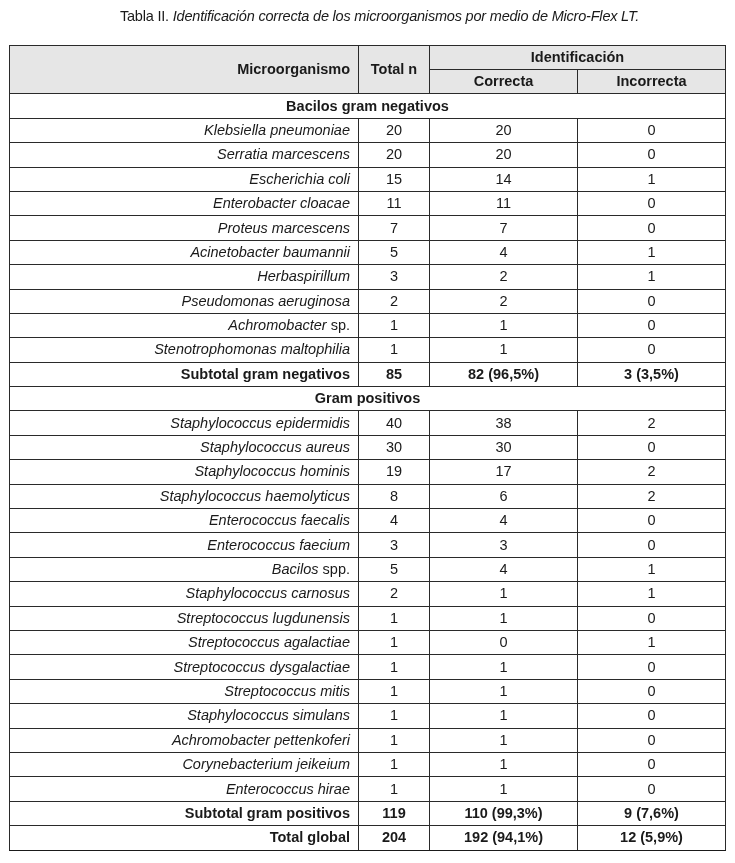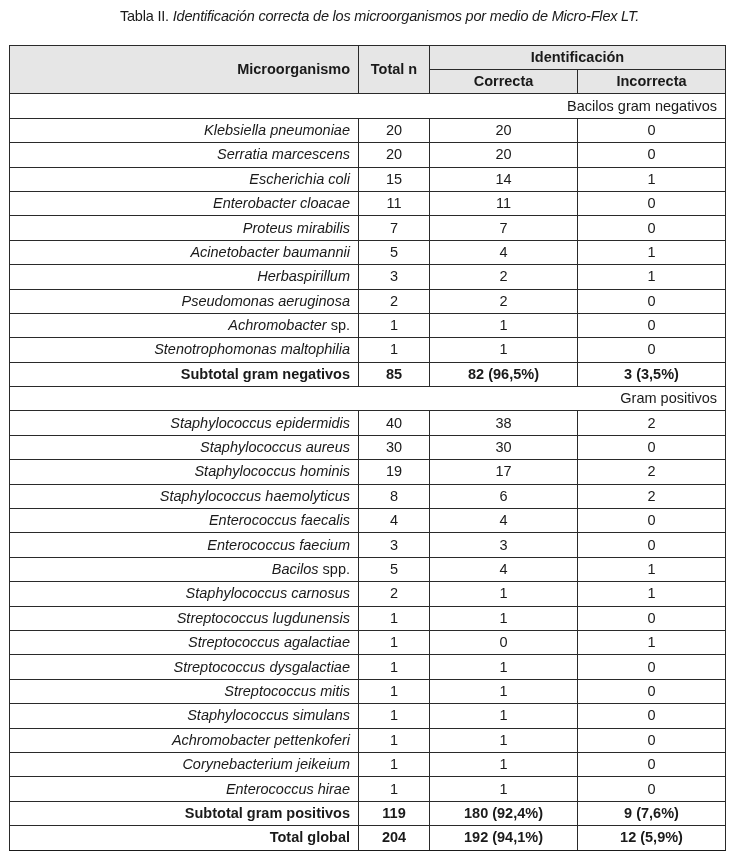--- a/index.html
+++ b/index.html
@@ -32,21 +32,21 @@
     line-height: 23px;
     white-space: nowrap;
   }
   thead th { background: #e6e6e6; font-weight: bold; }
   thead th.left { text-align: right; }
   thead th.center { text-align: center; }
   thead tr.top th { height: 23px; }
   tbody td.name { text-align: right; }
   tbody td.num { text-align: center; }
   .sp { font-style: italic; }
-  tr.section td { font-weight: normal; text-align: right; }
+  tr.section td { font-weight: bold; text-align: center; }
   tr.subtotal td { font-weight: bold; }
   .outer-bottom td { border-bottom: 1.5px solid #1a1a1a; }
 </style>
 </head>
 <body>
 
 <div class="caption">
   <span>Tabla II.</span>
   <span class="italic">Identificación correcta de los microorganismos por medio de Micro-Flex LT.</span>
 </div>
@@ -91,21 +91,21 @@
         <td class="num">14</td>
         <td class="num">1</td>
       </tr>
       <tr>
         <td class="name"><span class="sp">Enterobacter cloacae</span><span></span></td>
         <td class="num">11</td>
         <td class="num">11</td>
         <td class="num">0</td>
       </tr>
       <tr>
-        <td class="name"><span class="sp">Proteus mirabilis</span><span></span></td>
+        <td class="name"><span class="sp">Proteus marcescens</span><span></span></td>
         <td class="num">7</td>
         <td class="num">7</td>
         <td class="num">0</td>
       </tr>
       <tr>
         <td class="name"><span class="sp">Acinetobacter baumannii</span><span></span></td>
         <td class="num">5</td>
         <td class="num">4</td>
         <td class="num">1</td>
       </tr>
@@ -234,21 +234,21 @@
       </tr>
       <tr>
         <td class="name"><span class="sp">Enterococcus hirae</span><span></span></td>
         <td class="num">1</td>
         <td class="num">1</td>
         <td class="num">0</td>
       </tr>
     <tr class="subtotal">
       <td class="name">Subtotal gram positivos</td>
       <td class="num">119</td>
-      <td class="num">180 (92,4%)</td>
+      <td class="num">110 (99,3%)</td>
       <td class="num">9 (7,6%)</td>
     </tr>
     <tr class="subtotal outer-bottom">
       <td class="name">Total global</td>
       <td class="num">204</td>
       <td class="num">192 (94,1%)</td>
       <td class="num">12 (5,9%)</td>
     </tr>
   </tbody>
 </table>

